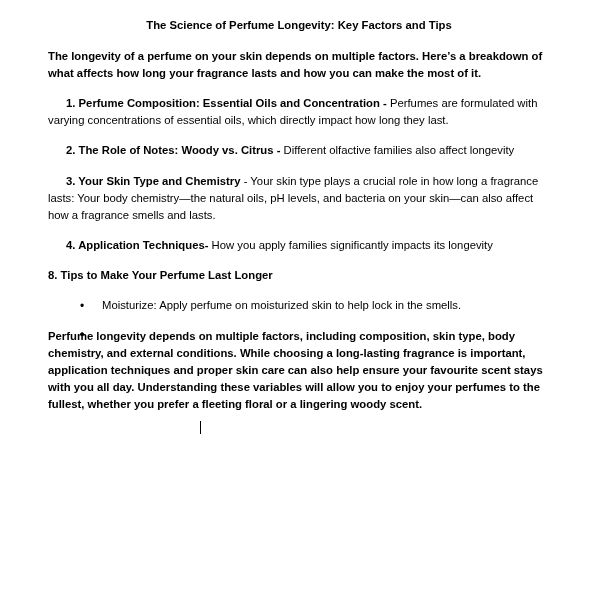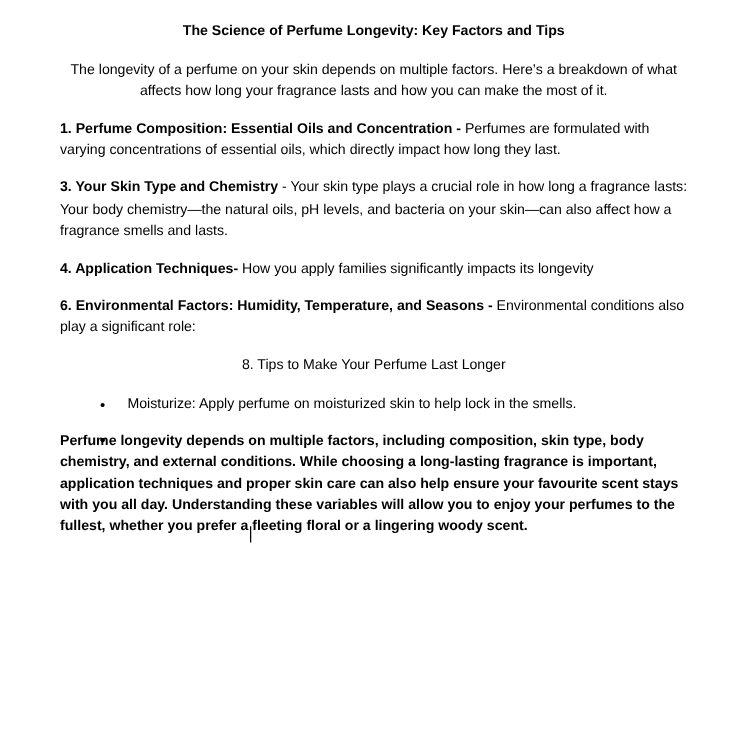--- a/index.html
+++ b/index.html
@@ -29,25 +29,25 @@
     margin: 0 0 14px 0;
     line-height: 1.4;
   }
   p.para {
     font-size: 11.3px;
     line-height: 1.52;
     margin: 0 0 13px 0;
     text-align: left;
   }
   p.para.bold {
-    font-weight: normal;
-    text-align: center;
+    font-weight: bold;
   }
   .lead {
     font-weight: bold;
+    margin-left: 18px;
   }
   ul.tips {
     margin: 0 0 13px 0;
     padding: 0 0 0 32px;
     list-style: none;
   }
   ul.tips li {
     font-size: 11.3px;
     line-height: 1.52;
     margin: 0 0 11px 0;
@@ -80,27 +80,27 @@
 <body>
 
 <div class="page">
 
   <h1 class="doc-title">The Science of Perfume Longevity: Key Factors and Tips</h1>
 
   <p class="para bold">The longevity of a perfume on your skin depends on multiple factors. Here’s a breakdown of what affects how long your fragrance lasts and how you can make the most of it.</p>
 
   <p class="para"><span class="lead">1. Perfume Composition: Essential Oils and Concentration -</span><span> Perfumes are formulated with varying concentrations of essential oils, which directly impact how long they last.</span></p>
 
+  <p class="para"><span class="lead">2. The Role of Notes: Woody vs. Citrus -</span><span> Different olfactive families also affect longevity</span></p>
 
   <p class="para"><span class="lead">3. Your Skin Type and Chemistry</span><span> - Your skin type plays a crucial role in how long a fragrance lasts: Your body chemistry—the natural oils, pH levels, and bacteria on your skin—can also affect how a fragrance smells and lasts.</span></p>
 
 
   <p class="para"><span class="lead">4. Application Techniques-</span><span> How you apply families significantly impacts its longevity</span></p>
 
-  <p class="para"><span class="lead">6. Environmental Factors: Humidity, Temperature, and Seasons -</span><span> Environmental conditions also play a significant role:</span></p>
 
   <p class="para bold">8. Tips to Make Your Perfume Last Longer</p>
 
   <ul class="tips">
     <li><span class="bullet">•</span><span>Moisturize: Apply perfume on moisturized skin to help lock in the smells.</span></li>
     <li><span class="bullet">•</span></li>
     <li><span class="bullet">•</span></li>
     <li><span class="bullet">•</span></li>
   </ul>
 

